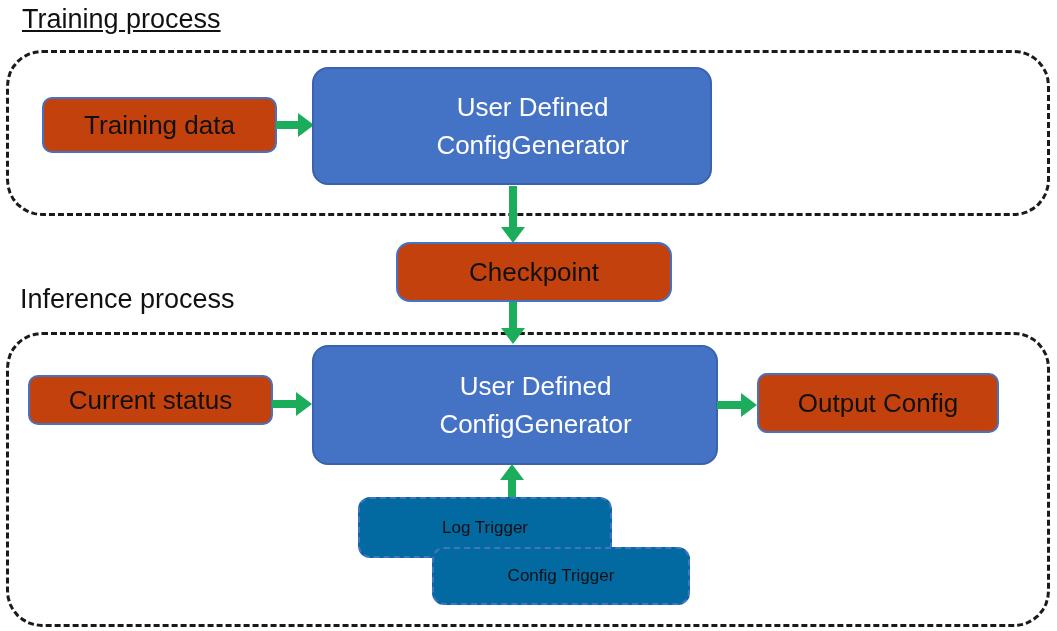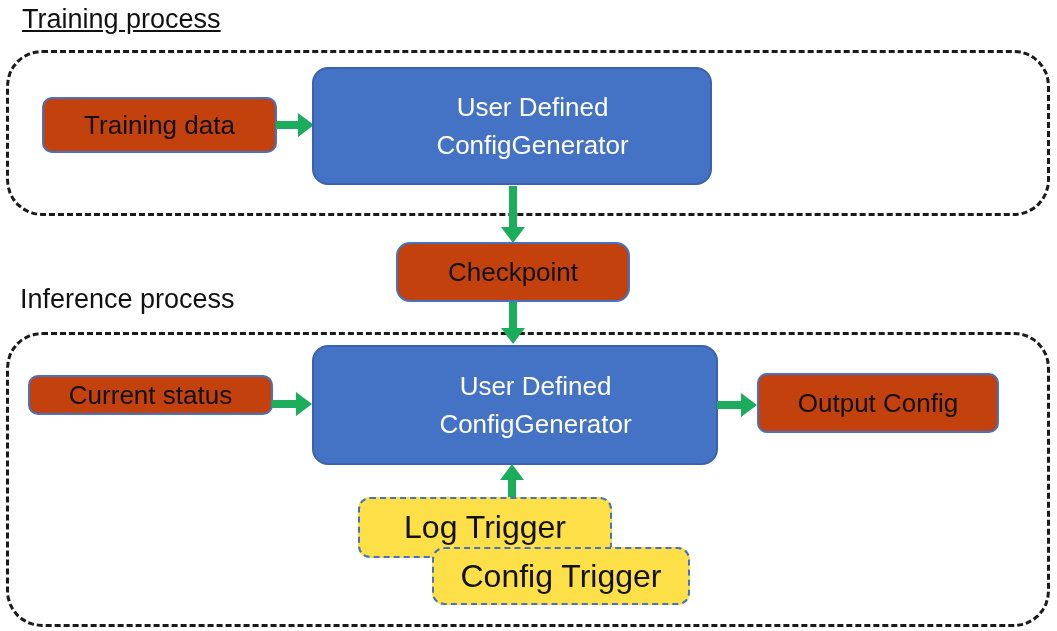--- a/index.html
+++ b/index.html
@@ -48,27 +48,27 @@
     flex-direction: column;
     align-items: center;
     justify-content: center;
     font-size: 26px;
     line-height: 38px;
     color: var(--text-light);
     text-align: center;
     padding-left: 41px;
   }
   .trigger-node {
-    background: #fde047;
+    background: #0369a1;
     border: 2.5px dashed var(--accent-blue);
     border-radius: 12px;
     display: flex;
     align-items: center;
     justify-content: center;
-    font-size: 32px;
+    font-size: 17px;
     color: var(--text-dark);
     white-space: nowrap;
   }
   .arrow polygon { fill: var(--arrow-green); }
 </style>
 </head>
 <body>
 
 <div class="abs section-label" style="left:22px; top:4px;text-decoration:underline;">Training process</div>
 
@@ -86,27 +86,27 @@
 
 <div class="abs blue-node" style="left:312px; top:67px; width:400px; height:118px;">
   <div>User Defined</div>
   <div>ConfigGenerator</div>
 </div>
 
 <svg class="abs arrow" style="left:501px; top:186px;" width="24" height="57">
   <polygon points="8,0 16,0 16,41 24,41 12,57 0,41 8,41"></polygon>
 </svg>
 
-<div class="abs white-node" style="left:396px; top:242px; width:234px; height:60px; border-radius:14px;">Checkpoint</div>
+<div class="abs white-node" style="left:396px; top:242px; width:276px; height:60px; border-radius:14px;">Checkpoint</div>
 
 <svg class="abs arrow" style="left:501px; top:302px;" width="24" height="42">
   <polygon points="8,0 16,0 16,26 24,26 12,42 0,26 8,26"></polygon>
 </svg>
 
-<div class="abs white-node" style="left:28px; top:375px; width:245px; height:40px;">Current status</div>
+<div class="abs white-node" style="left:28px; top:375px; width:245px; height:50px;">Current status</div>
 
 <svg class="abs arrow" style="left:272px; top:392px;" width="40" height="24">
   <polygon points="0,8 24,8 24,0 40,12 24,24 24,16 0,16"></polygon>
 </svg>
 
 <div class="abs blue-node" style="left:312px; top:345px; width:406px; height:120px;">
   <div>User Defined</div>
   <div>ConfigGenerator</div>
 </div>
 

